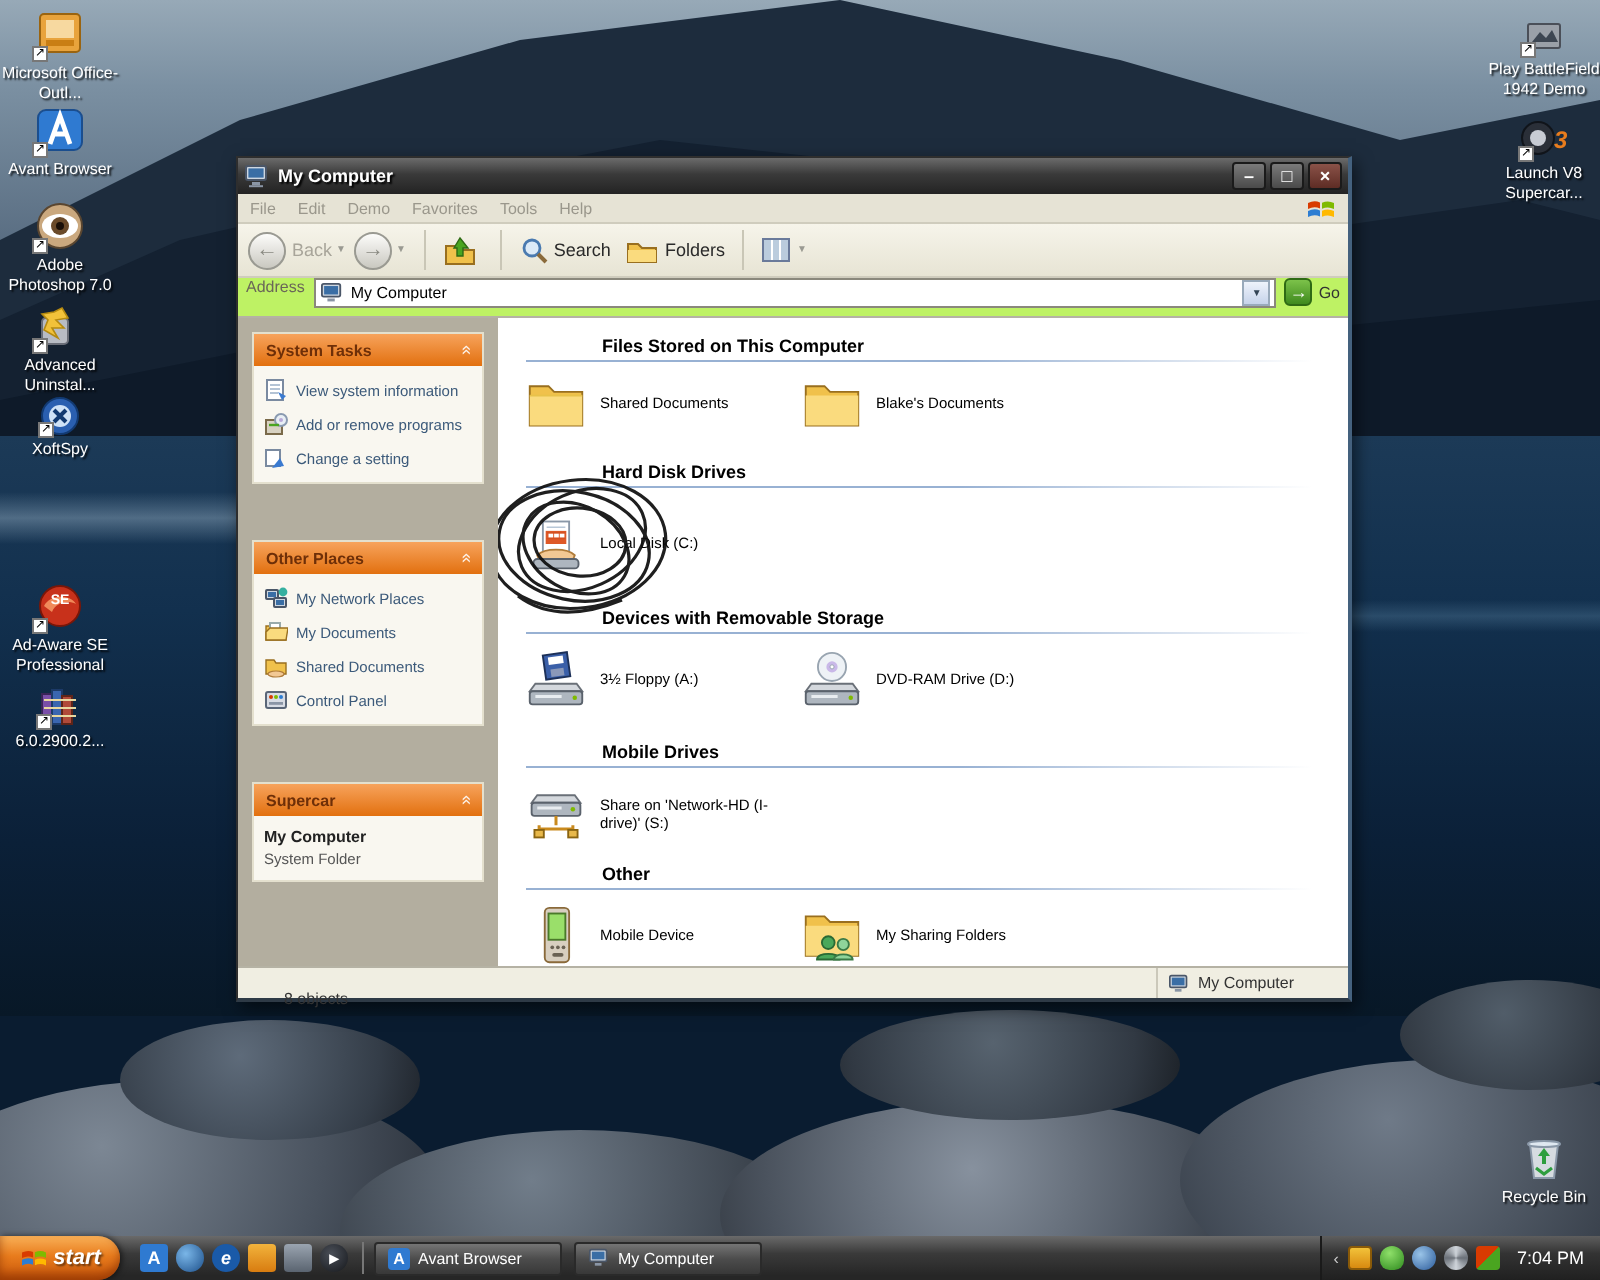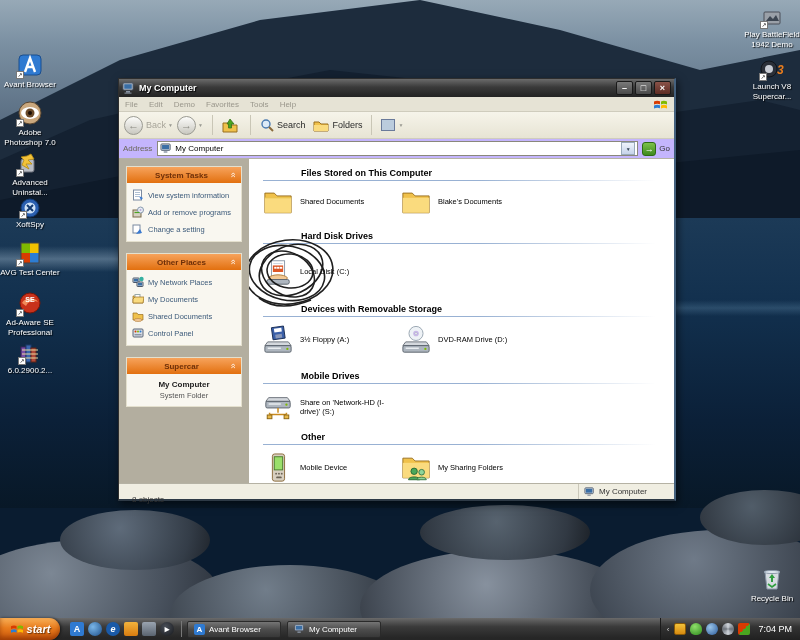--- a/index.html
+++ b/index.html
@@ -53,36 +53,36 @@
              background:linear-gradient(#fcfcfa,#c9c8c0); color:#8a8a82; font-size:11px;
              line-height:17px; text-align:center; }
   .tb-dd { font-size:5px; color:#9a9a92; margin:0 4px 0 2px; }
   .tb-sep { width:1px; height:20px; background:#c9c6b6; margin:0 5px; }
   .tb-btn { display:flex; align-items:center; font-size:9px; color:#2a2a2a; margin:0 4px; }
   .tb-btn .g { margin-right:3px; }
   .back-lbl { font-size:9px; color:#a8a59a; margin-left:3px; }
   .views-grid { width:14px; height:12px; border:1px solid #6a7a9a;
                 background:linear-gradient(to right,#bcd 30%,#fff 30%,#fff 36%,#bcd 36%,#bcd 63%,#fff 63%,#fff 69%,#bcd 69%); }
 
-  .addrbar { height:20px; background:#c4b5fd; border-bottom:1px solid #b5b2a4;
-             display:flex; align-items:center; padding:0 4px; }
+  .addrbar { height:20px; background:#bef264; border-bottom:1px solid #b5b2a4;
+             display:flex; align-items:flex-start; padding:0 4px; }
   .addrbar .al { font-size:8px; color:#6a6758; margin-right:5px; }
   .addrfield { flex:1; height:15px; background:#fff; border:1px solid #8a887c;
                display:flex; align-items:center; padding:0 2px; }
   .addrfield .av { font-size:8px; color:#000; margin-left:3px; flex:1; }
   .addr-dd { width:14px; height:13px; background:linear-gradient(#eef3fb,#c6d3ea);
              border:1px solid #9ab; font-size:5px; text-align:center; line-height:12px; color:#345; }
   .gobtn { display:flex; align-items:center; margin-left:4px; }
   .go-ic { width:14px; height:14px; background:linear-gradient(#7cc24a,#3f8a1e); border-radius:3px;
            color:#fff; font-size:9px; line-height:13px; text-align:center; border:1px solid #2e6a14; }
   .go-t { font-size:8px; color:#333; margin-left:3px; }
 
   .winbody { flex:1; display:flex; overflow:hidden; }
   .sidebar { width:130px; background:#b3ae9f; padding:7px 7px; overflow:hidden; }
-  .sbox { background:#f9f7f0; border:1px solid #e4e0ce; margin-bottom:11px;text-align:center; }
+  .sbox { background:#f9f7f0; border:1px solid #e4e0ce; margin-bottom:28px; }
   .sbox-h { height:16px; background:linear-gradient(#f7a35c,#e2700f); display:flex; align-items:center;
             padding:0 6px; }
   .sbox-h .ht { font-size:8px; font-weight:bold; color:#6e2f08; flex:1; }
   .chev { color:#fff; font-size:9px; transform:rotate(-90deg); opacity:.9; }
   .sbox-b { padding:6px 5px; }
   .s-item { display:flex; align-items:center; margin-bottom:5px; }
   .s-item svg { flex:none; margin-right:4px; }
   .s-item .st { font-size:7.5px; color:#3c5a7a; }
   .det-name { font-size:8px; font-weight:bold; color:#222; }
   .det-type { font-size:7.5px; color:#555; margin-top:2px; }
@@ -92,21 +92,21 @@
   .sec-rule { height:1px; margin:2px 0 8px 0; width:97%;
               background:linear-gradient(to right,#98b1d3 55%, rgba(255,255,255,0)); }
   .sec-grid { display:flex; flex-wrap:wrap; margin-bottom:6px; }
   .c-item { width:138px; display:flex; align-items:center; margin-bottom:10px; position:relative; }
   .c-item svg.big { flex:none; margin-right:7px; }
   .c-item .cl { font-size:7.5px; color:#000; line-height:1.25; max-width:96px; }
   .scribble { position:absolute; left:-24px; top:-24px; pointer-events:none; }
 
   .statusbar { height:16px; background:#f0eee2; border-top:1px solid #b5b2a4;
                display:flex; align-items:center; font-size:8px; color:#333; }
-  .statusbar .sl { flex:1; padding-left:13px;margin-top:16px; }
+  .statusbar .sl { flex:1; padding-left:23px;margin-top:16px; }
   .statusbar .sr { width:96px; border-left:1px solid #cbc8ba; height:100%;
                    display:flex; align-items:center; padding-left:5px; }
   .statusbar .sr span { margin-left:4px; }
 
   
   #taskbar { position:absolute; left:0; bottom:0; width:800px; height:22px;
              background:linear-gradient(#6a6a6a,#3a3a3a 40%,#262626 90%); display:flex; align-items:center; }
   #startbtn { width:60px; height:22px; border-radius:0 11px 11px 0;
               background:linear-gradient(#f9b057,#e87c1d 45%,#c9560a);
               display:flex; align-items:center; justify-content:center;
@@ -143,20 +143,31 @@
   <div class="rocks">
     <div class="rock" style="left:-40px;top:70px;width:260px;height:110px;background:radial-gradient(circle at 35% 30%,#7c8794,#49525e 60%,#262c35);"></div>
     <div class="rock" style="left:170px;top:95px;width:240px;height:100px;background:radial-gradient(circle at 40% 25%,#717d8a,#3e4650 65%,#20252c);"></div>
     <div class="rock" style="left:360px;top:80px;width:280px;height:115px;background:radial-gradient(circle at 45% 30%,#87919e,#4a525d 60%,#23282f);"></div>
     <div class="rock" style="left:590px;top:60px;width:260px;height:120px;background:radial-gradient(circle at 40% 25%,#6f7a88,#3c444f 65%,#1e2329);"></div>
     <div class="rock" style="left:60px;top:40px;width:150px;height:60px;background:radial-gradient(circle at 40% 30%,#5e6b7a,#343d48 70%,#1c2128);"></div>
     <div class="rock" style="left:420px;top:35px;width:170px;height:55px;background:radial-gradient(circle at 45% 30%,#57636f,#313943 70%,#191e24);"></div>
     <div class="rock" style="left:700px;top:20px;width:130px;height:55px;background:radial-gradient(circle at 40% 30%,#515d69,#2d343d 70%,#171b20);"></div>
   </div>
 
+  <div class="di" style="left:0;top:4px">
+    <div class="ic">
+      <svg width="26" height="26" viewBox="0 0 26 26">
+          <rect x="3" y="3" width="20" height="19" rx="2" fill="#e8a33c" stroke="#9a6410"></rect>
+          <rect x="6" y="6" width="14" height="9" fill="#f7d9a0"></rect>
+          <rect x="6" y="16" width="14" height="3" fill="#c97e14"></rect>
+        </svg>
+      <div class="sc-arrow">↗</div>
+    </div>
+    <div class="lbl">Microsoft Office-Outl...</div>
+  </div>
   <div class="di" style="left:0;top:52px">
     <div class="ic">
       <svg width="26" height="26" viewBox="0 0 26 26">
           <rect x="2" y="3" width="22" height="20" rx="4" fill="#2f7ad1" stroke="#1b4e8e"></rect>
           <path d="M8 20 L13 6 L18 20 M10.5 15h5" stroke="#fff" stroke-width="2.4" fill="none"></path>
         </svg>
       <div class="sc-arrow">↗</div>
     </div>
     <div class="lbl">Avant Browser</div>
   </div>
@@ -185,33 +196,20 @@
   <div class="di" style="left:0;top:198px">
     <div class="ic" style="width:20px;height:20px">
       <svg width="20" height="20" viewBox="0 0 20 20">
           <circle cx="10" cy="10" r="9" fill="#2a5fb0" stroke="#123a72"></circle>
           <circle cx="10" cy="10" r="5.5" fill="#cfe2f7"></circle>
           <path d="M7 7l6 6M13 7l-6 6" stroke="#123a72" stroke-width="2"></path>
         </svg>
       <div class="sc-arrow">↗</div>
     </div>
     <div class="lbl">XoftSpy</div>
-  </div>
-  <div class="di" style="left:0;top:240px">
-    <div class="ic">
-      <svg width="26" height="26" viewBox="0 0 26 26">
-          <rect x="4" y="3" width="9" height="10" fill="#7fba00"></rect>
-          <rect x="13" y="3" width="9" height="10" fill="#f2c200"></rect>
-          <rect x="4" y="13" width="9" height="10" fill="#d83b01"></rect>
-          <rect x="13" y="13" width="9" height="10" fill="#2d7dd2"></rect>
-          <rect x="4" y="3" width="18" height="20" fill="none" stroke="#444"></rect>
-        </svg>
-      <div class="sc-arrow">↗</div>
-    </div>
-    <div class="lbl">AVG Test Center</div>
   </div>
   <div class="di" style="left:0;top:290px">
     <div class="ic">
       <svg width="26" height="26" viewBox="0 0 26 26">
           <circle cx="13" cy="13" r="10" fill="#c8311b" stroke="#7a1608"></circle>
           <path d="M5 13c3-6 13-6 16-1-4-2-10-1-12 4" fill="#f08a5a"></path>
           <text x="13" y="12" font-size="7" fill="#fff" text-anchor="middle" font-weight="bold">SE</text>
         </svg>
       <div class="sc-arrow">↗</div>
     </div>

